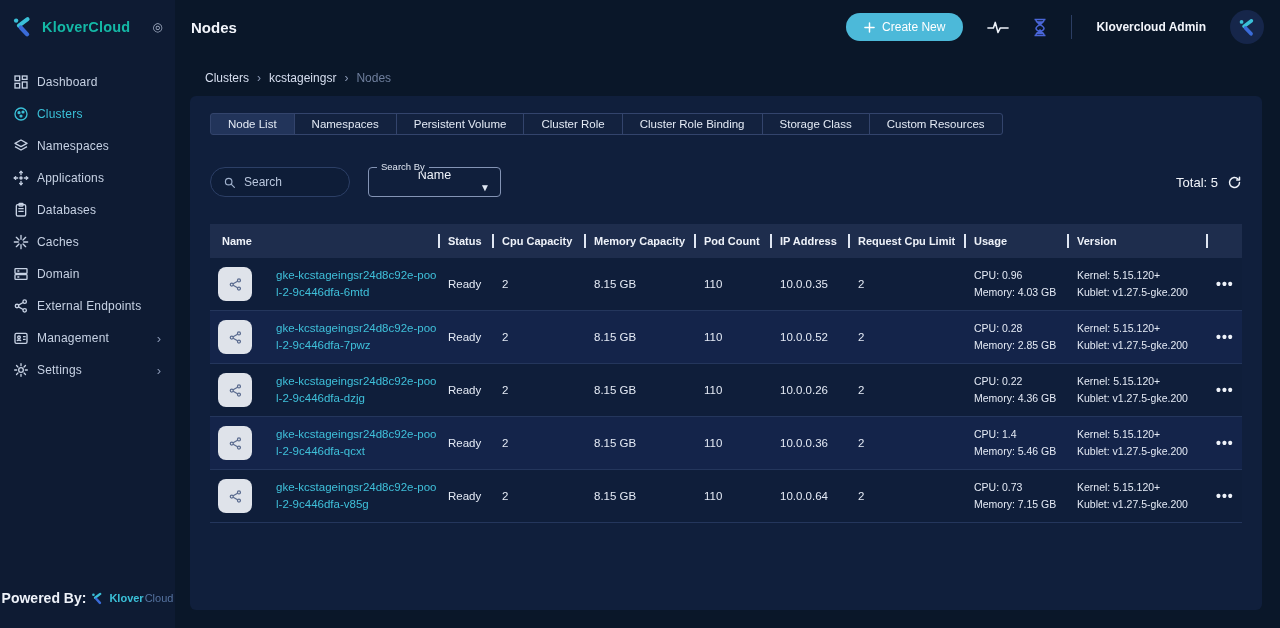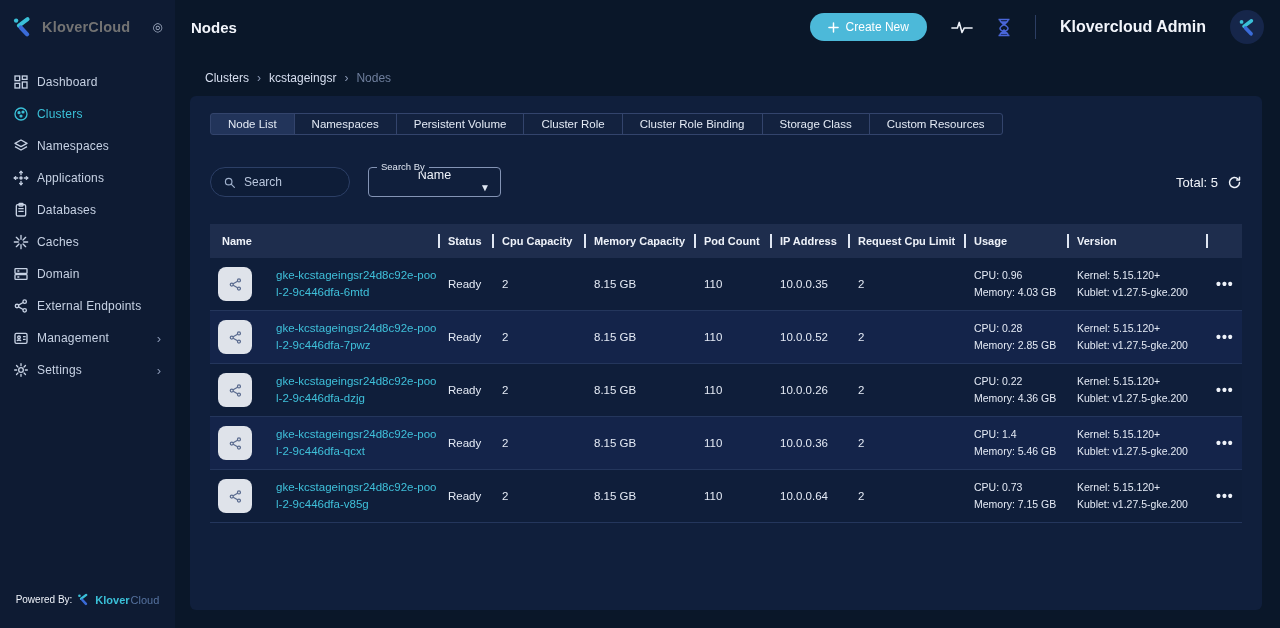--- a/index.html
+++ b/index.html
@@ -4,44 +4,44 @@
 <style>
   * { margin:0; padding:0; box-sizing:border-box; }
   html,body { width:1280px; height:628px; overflow:hidden; background:#0a1729;
     font-family:"Liberation Sans", sans-serif; color:#e6ecf7; }
   body { display:flex; }
 
   
   .sidebar { width:175px; min-width:175px; background:#0e1b33; display:flex; flex-direction:column; position:relative; }
   .logo-row { height:54px; display:flex; align-items:center; padding:0 12px; gap:8px; }
   .logo-mark { width:22px; height:22px; flex:none; }
-  .brand-name { font-size:14.5px; font-weight:bold; color:#737373; letter-spacing:.2px; flex:1; }
+  .brand-name { font-size:14.5px; font-weight:bold; color:#14b8a6; letter-spacing:.2px; flex:1; }
   .collapse-dot { color:#aab6cc; font-size:12px; cursor:pointer; }
   .nav { padding-top:12px; }
   .nav-item { height:32px; display:flex; align-items:center; gap:8px; padding:0 14px 0 13px; cursor:pointer; color:#c7d2e4; }
   .nav-item .nav-icon { width:16px; height:16px; flex:none; display:flex; }
   .nav-item .nav-label { font-size:12px; letter-spacing:.2px; }
   .nav-item.active { color:#3ac0d8; }
   .nav-item .chev { margin-left:auto; color:#8b99b5; font-size:13px; }
   .side-footer { position:absolute; bottom:22px; left:0; right:0; display:flex; align-items:center; justify-content:center; gap:5px; }
-  .side-footer .pb { font-size:10px; font-weight:normal; color:#eef2f9; }
+  .side-footer .pb { font-size:14px; font-weight:bold; color:#eef2f9; }
   .side-footer .logo-mark { width:13px; height:13px; }
   .side-footer .b1 { font-size:11px; font-weight:bold; color:#3ac0d8; }
   .side-footer .b2 { font-size:11px; font-weight:normal; color:#55729f; margin-left:-4px; }
 
   
   .main { flex:1; display:flex; flex-direction:column; background:#0a1729; }
   .topbar { height:54px; display:flex; align-items:center; padding:0 16px; background:#0a1729; }
   .page-title { font-size:15px; font-weight:bold; color:#f2f5fb; }
   .topbar-right { margin-left:auto; display:flex; align-items:center; gap:24px; }
   .create-btn { background:#4cb9d9; color:#fff; border:none; border-radius:16px; height:28px; padding:0 18px;
     font-size:12px; font-family:inherit; display:flex; align-items:center; gap:7px; cursor:pointer; }
   .icon-btn { background:none; border:none; cursor:pointer; display:flex; padding:0; }
   .top-divider { width:1px; height:24px; background:#2c3e63; }
-  .user-name { font-size:16px; font-weight:bold; color:#f2f5fb; }
+  .user-name { font-size:12px; font-weight:bold; color:#f2f5fb; }
   .avatar { width:34px; height:34px; border-radius:50%; background:#16264a; display:flex; align-items:center; justify-content:center; cursor:pointer; }
   .avatar .logo-mark { width:19px; height:19px; }
 
   .breadcrumb { display:flex; align-items:center; gap:8px; margin:17px 0 0 30px; font-size:12px; }
   .crumb { color:#d7dff0; cursor:pointer; }
   .crumb-sep { color:#8b99b5; font-size:12px; }
   .crumb.current { color:#6f7f9d; cursor:default; }
 
   
   .card { margin:11px 18px 18px 15px; background:#101f3c; border-radius:6px; padding:17px 20px; flex:1; }

